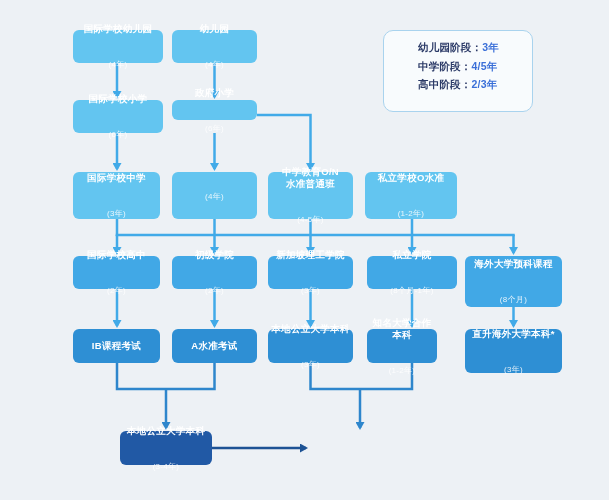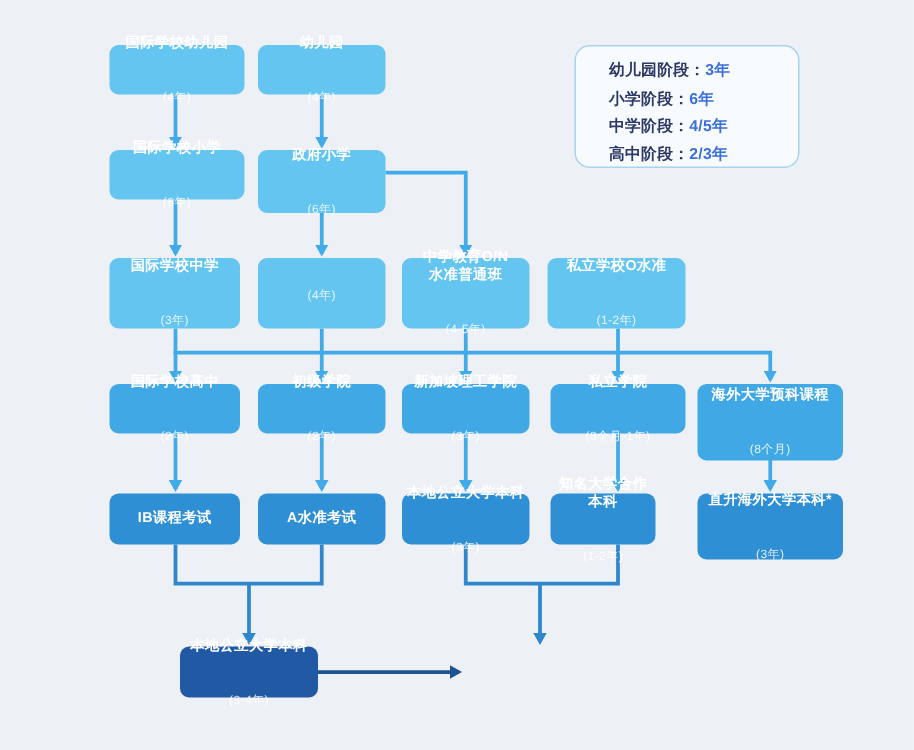--- a/index.html
+++ b/index.html
@@ -22,21 +22,21 @@
   }
   .node .t{font-size:9.5px;font-weight:bold;line-height:12px;white-space:pre-line;letter-spacing:.3px;}
   .node .s{font-size:8px;line-height:10px;margin-top:2px;color:rgba(255,255,255,.85);letter-spacing:.3px;}
   .light{background:var(--box-light,#63c5f0);}
   .mid{background:var(--box-mid,#41a8e6);}
   .deep{background:var(--box-deep,#2e8fd4);}
   .navy{background:var(--box-navy,#2159a5);}
   .legend{
     position:absolute;left:383px;top:30px;width:150px;height:82px;box-sizing:border-box;
     background:var(--legend-bg,#f8fbfd);border:1.5px solid var(--legend-border,#a9d3ee);
-    border-radius:10px;padding:7px 0 0 22px;
+    border-radius:10px;padding:7px 0 0 34px;
   }
   .lrow{font-size:10.5px;font-weight:bold;line-height:18.5px;letter-spacing:.2px;}
   .ll{color:var(--legend-label,#2b3a67);}
   .lv{color:var(--legend-value,#3a6fd8);}
 </style>
 </head>
 <body>
 
 <div id="canvas">
 
@@ -89,21 +89,21 @@
   </div>
   <div class="node light" style="left:172px;top:30px;width:85px;height:33px">
     <div class="t">幼儿园</div>
     <div class="s">(4年)</div>
   </div>
 
   <div class="node light" style="left:73px;top:100px;width:90px;height:33px">
     <div class="t">国际学校小学</div>
     <div class="s">(6年)</div>
   </div>
-  <div class="node light" style="left:172px;top:100px;width:85px;height:42px">
+  <div class="node light" style="left:172px;top:100px;width:85px;height:20px">
     <div class="t">政府小学</div>
     <div class="s">(6年)</div>
   </div>
 
   <div class="node light" style="left:73px;top:172px;width:87px;height:47px">
     <div class="t">国际学校中学</div>
     <div class="s">(3年)</div>
   </div>
   <div class="node light" style="left:172px;top:172px;width:85px;height:47px">
     <div class="s">(4年)</div>
@@ -161,23 +161,20 @@
   <div class="node navy" style="left:120px;top:431px;width:92px;height:34px">
     <div class="t">本地公立大学本科</div>
     <div class="s">(3-4年)</div>
   </div>
 
   <div class="legend">
     <div class="lrow">
       <span class="ll">幼儿园阶段：</span><span class="lv">3年</span>
     </div>
     <div class="lrow">
-      <span class="ll">小学阶段：</span><span class="lv">6年</span>
-    </div>
-    <div class="lrow">
       <span class="ll">中学阶段：</span><span class="lv">4/5年</span>
     </div>
     <div class="lrow">
       <span class="ll">高中阶段：</span><span class="lv">2/3年</span>
     </div>
   </div>
 
 </div>
 
 </body></html>

